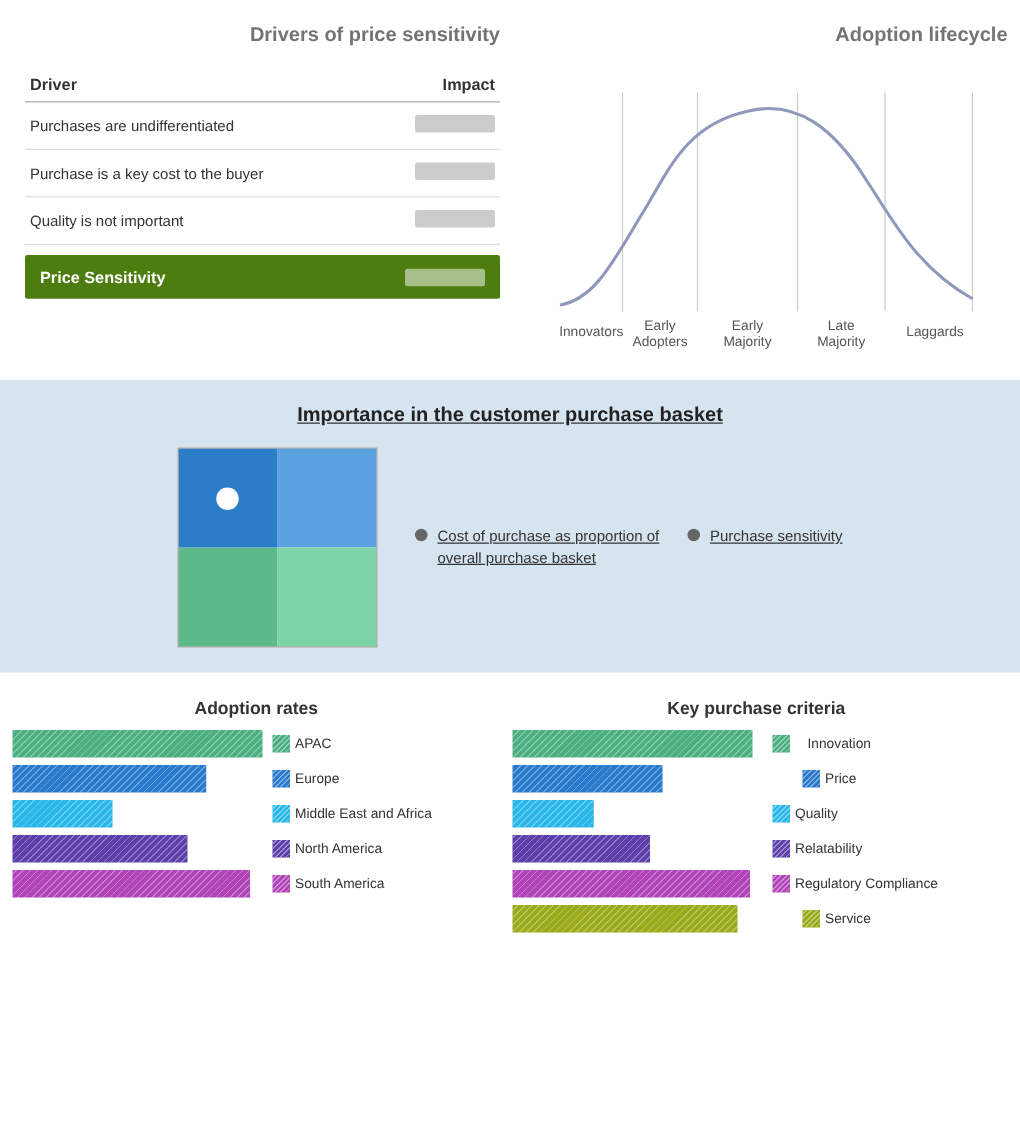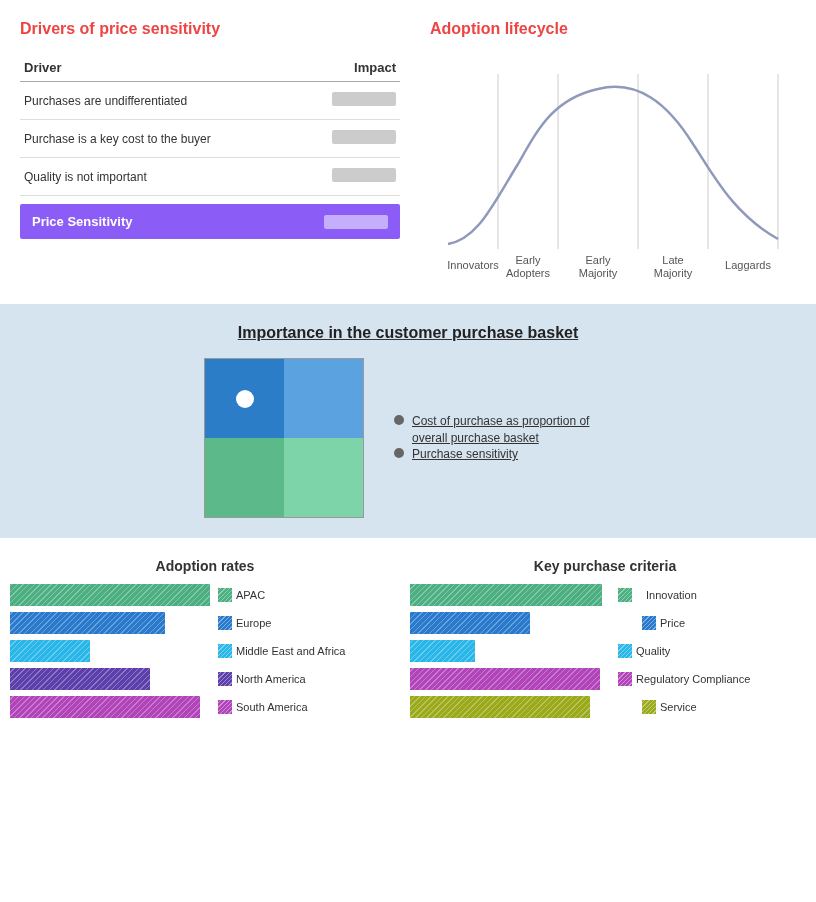--- a/index.html
+++ b/index.html
@@ -2,50 +2,50 @@
 <html><head>
   <meta charset="utf-8">
   <style>
     * { box-sizing: border-box; margin: 0; padding: 0; }
     body { font-family: 'Segoe UI', Arial, sans-serif; background: #fff; width: 816px; font-size: 13px; color: #333; }
 
     .top-section { display: flex; padding: 10px 0 0 0; }
     .left-panel { width: 420px; padding: 10px 20px; }
     .right-panel { width: 396px; padding: 10px 10px; }
 
-    .section-title { font-size: 16px; font-weight: 600; text-align: left; margin-bottom: 16px; color: #ef4444; }
+    .section-title { font-size: 16px; font-weight: 600; text-align: right; margin-bottom: 16px; color: #737373; }
 
     .driver-table { width: 100%; border-collapse: collapse; margin-top: 8px; }
     .driver-table th { font-weight: 600; padding: 6px 4px; border-bottom: 1.5px solid #aaa; text-align: left; font-size: 13px; }
     .driver-table th:last-child { text-align: right; }
     .driver-table td { padding: 10px 4px; border-bottom: 1px solid #ddd; font-size: 12px; }
     .driver-table td:last-child { text-align: right; }
 
     .medium-badge { display: inline-block; width: 64px; height: 14px; background: #ccc; border-radius: 2px; }
 
-    .price-sensitivity-row { background: #8b5cf6; color: #fff; padding: 10px 12px; border-radius: 2px; display: flex; justify-content: space-between; align-items: center; margin-top: 8px; font-weight: 600; font-size: 13px; }
+    .price-sensitivity-row { background: #4d7c0f; color: #fff; padding: 10px 12px; border-radius: 2px; display: flex; justify-content: space-between; align-items: center; margin-top: 8px; font-weight: 600; font-size: 13px; }
     .medium-badge-white { display: inline-block; width: 64px; height: 14px; background: rgba(255,255,255,0.5); border-radius: 2px; }
 
     
     .lifecycle-chart { width: 360px; height: 240px; position: relative; margin: 0 auto; text-align: right; }
     .lifecycle-svg { width: 100%; height: 100%; }
 
     
     .middle-section { background: #d6e4f0; padding: 20px 30px; margin-top: 0; text-decoration: underline; }
     .middle-title { font-size: 16px; font-weight: 600; text-align: center; margin-bottom: 16px; color: #222; }
     .middle-content { display: flex; align-items: center; gap: 30px; justify-content: center; }
 
     .quadrant-box { width: 160px; height: 160px; display: grid; grid-template-columns: 1fr 1fr; grid-template-rows: 1fr 1fr; border: 1.5px solid #999; background: #fff; }
     .q1 { background: #2b7dc7; position: relative; display: flex; align-items: center; justify-content: center; }
     .q-dot { width: 18px; height: 18px; border-radius: 50%; background: #fff; }
     .q2 { background: #5ba3e0; }
     .q3 { background: #5cba8a; }
     .q4 { background: #7dd4a8; }
 
-    .legend-items { display: flex; flex-direction: column; }
+    .legend-items { display: flex; flex-direction: row; }
     .legend-item { display: flex; align-items: flex-start; gap: 8px; font-size: 12px; }
     .legend-dot { width: 10px; height: 10px; border-radius: 50%; background: #888; margin-top: 2px; flex-shrink: 0; }
     .legend-text { max-width: 200px; line-height: 1.4; }
 
     
     .bottom-section { display: flex; padding: 20px 10px 10px 10px; gap: 10px; }
     .bottom-left { width: 390px; }
     .bottom-right { width: 390px; }
 
     .bar-chart { margin-top: 10px; }
@@ -261,20 +261,33 @@
           </div>
           <div style="display: flex; align-items: center; gap: 4px;">
             <span style="display: inline-block; width: 14px; height: 14px; background: rgb(41, 182, 232); position: relative; overflow: hidden; flex-shrink: 0;">
               <div style="position: absolute; top: 0px; left: 0px; width: 100%; height: 100%; background-image: repeating-linear-gradient(-45deg, transparent, transparent 2px, rgba(255, 255, 255, 0.4) 2px, rgba(255, 255, 255, 0.4) 3px);"></div>
             </span>
             <span class="bar-label">Quality</span>
           </div>
         </div>
         <div class="bar-row">
           <div class="bar-container">
+            <div class="bar" style="width: 110px; background: rgb(92, 63, 170);">
+              <div class="bar-hatch"></div>
+            </div>
+          </div>
+          <div style="display: flex; align-items: center; gap: 4px;">
+            <span style="display: inline-block; width: 14px; height: 14px; background: rgb(92, 63, 170); position: relative; overflow: hidden; flex-shrink: 0;">
+              <div style="position: absolute; top: 0px; left: 0px; width: 100%; height: 100%; background-image: repeating-linear-gradient(-45deg, transparent, transparent 2px, rgba(255, 255, 255, 0.4) 2px, rgba(255, 255, 255, 0.4) 3px);"></div>
+            </span>
+            <span class="bar-label">Relatability</span>
+          </div>
+        </div>
+        <div class="bar-row">
+          <div class="bar-container">
             <div class="bar" style="width: 190px; background: rgb(176, 68, 184);">
               <div class="bar-hatch"></div>
             </div>
           </div>
           <div style="display: flex; align-items: center; gap: 4px;">
             <span style="display: inline-block; width: 14px; height: 14px; background: rgb(176, 68, 184); position: relative; overflow: hidden; flex-shrink: 0;">
               <div style="position: absolute; top: 0px; left: 0px; width: 100%; height: 100%; background-image: repeating-linear-gradient(-45deg, transparent, transparent 2px, rgba(255, 255, 255, 0.4) 2px, rgba(255, 255, 255, 0.4) 3px);"></div>
             </span>
             <span class="bar-label">Regulatory Compliance</span>
           </div>

